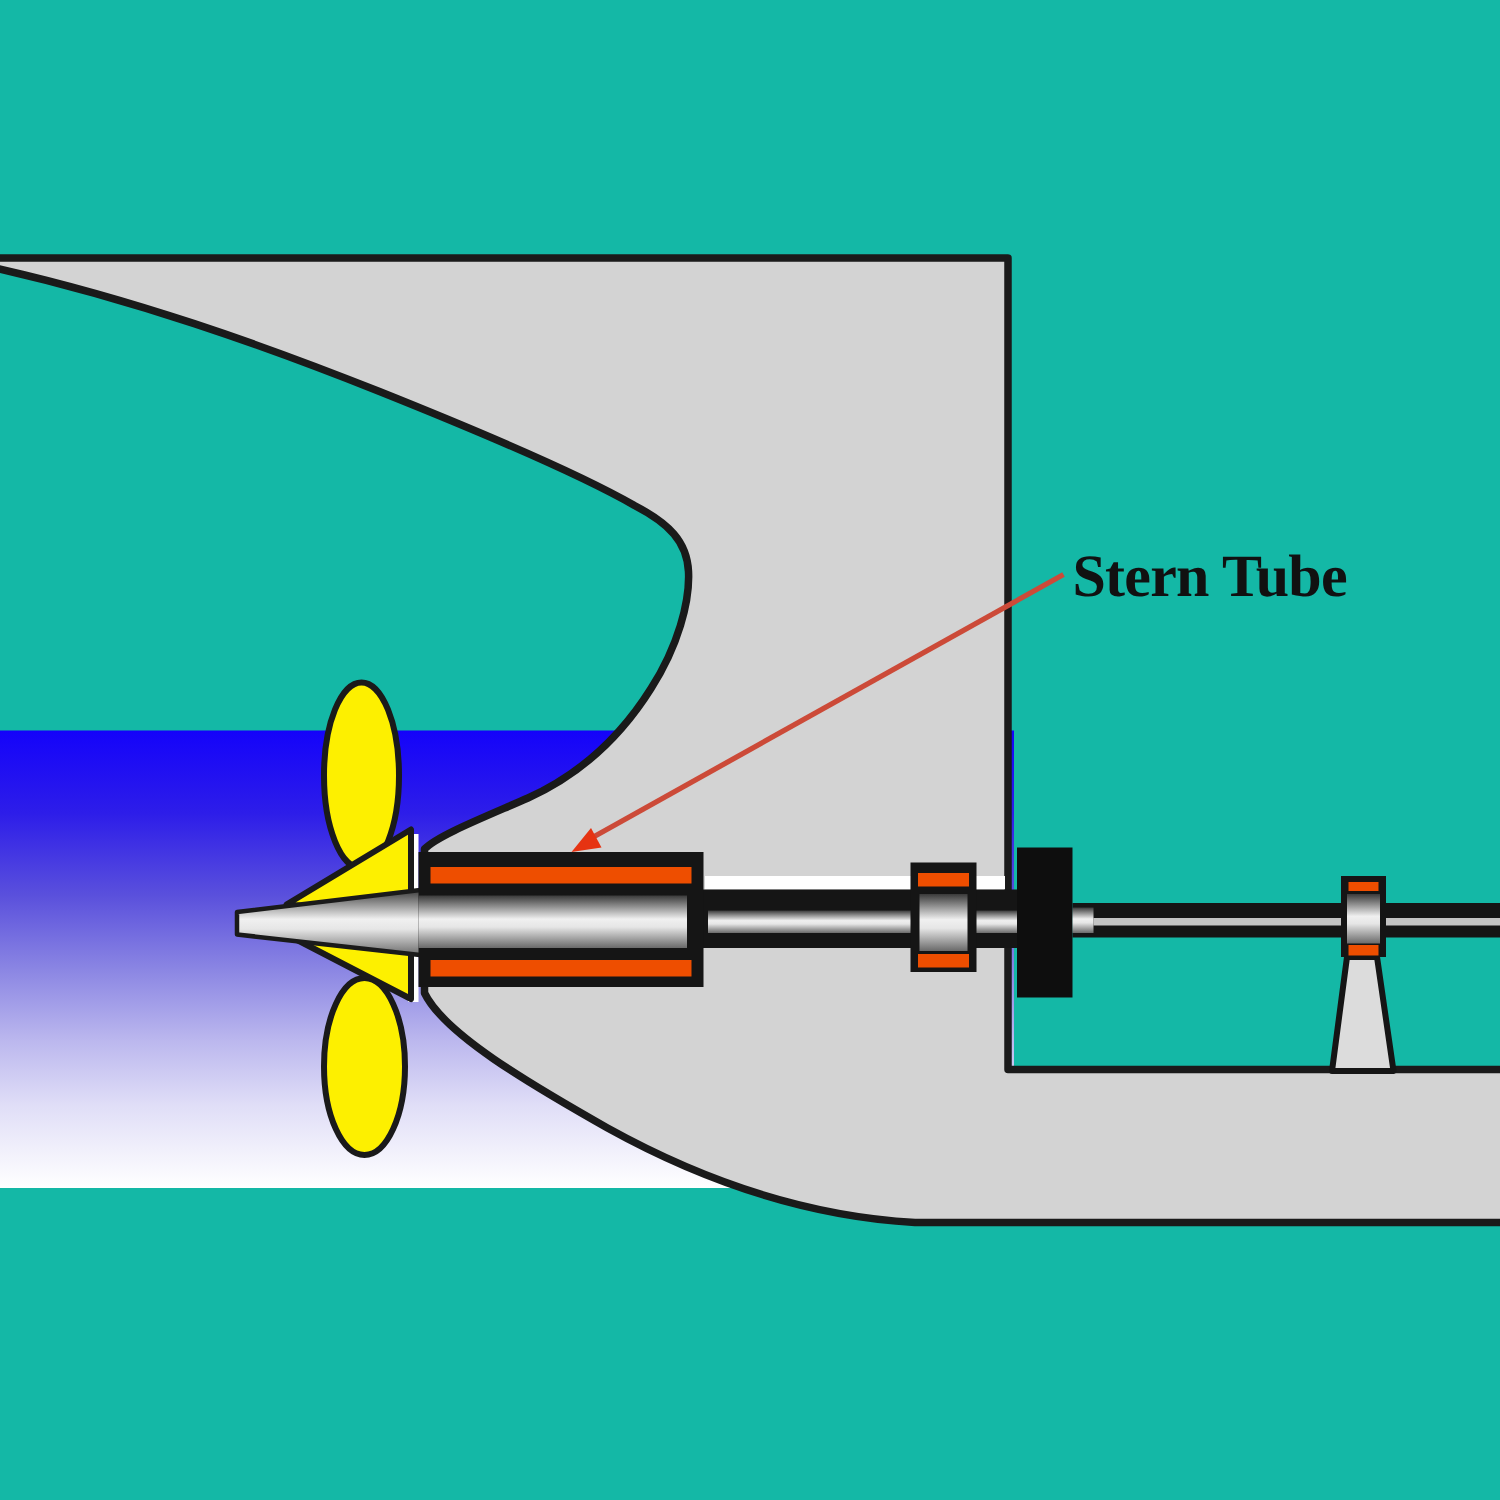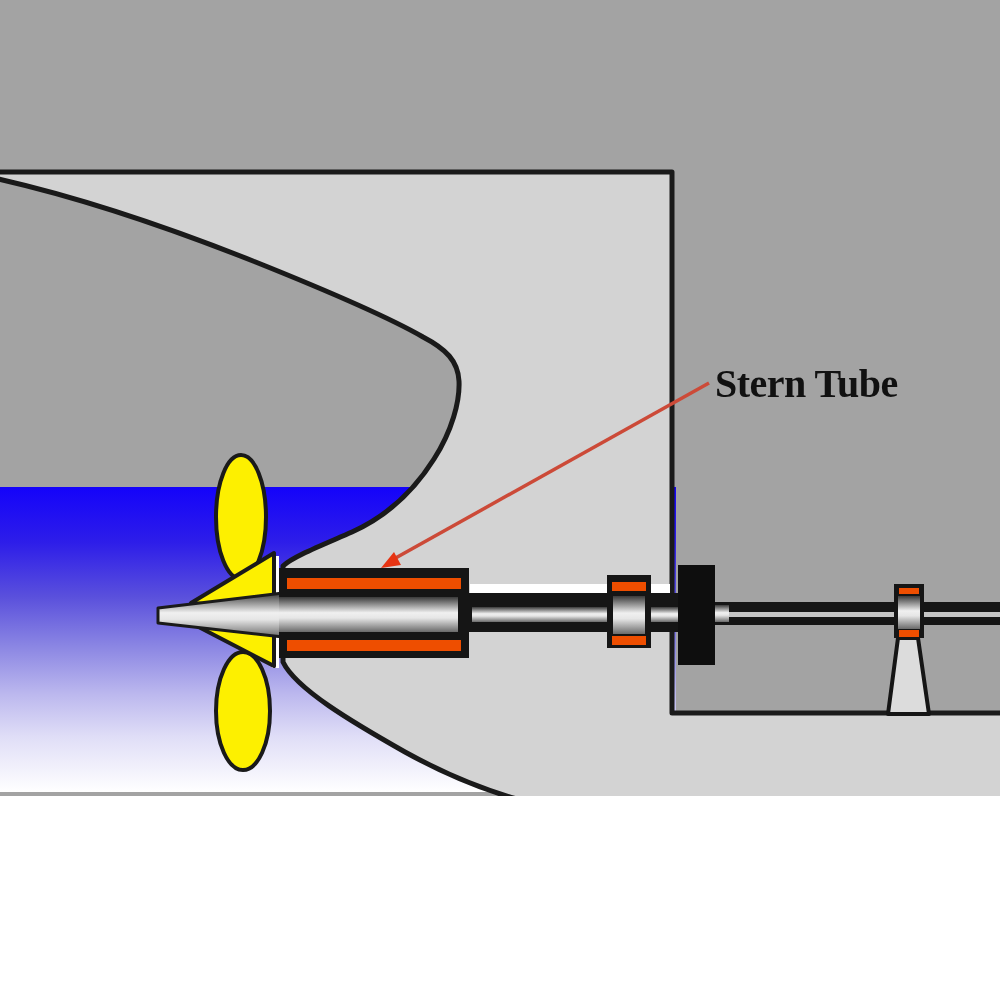--- a/index.html
+++ b/index.html
@@ -6,22 +6,22 @@
     margin: 0;
     padding: 0;
     background: #ffffff;
     width: 1000px;
     height: 1000px;
     font-family: "Liberation Serif", "DejaVu Serif", serif;
   }
   .canvas {
     position: relative;
     width: 1000px;
-    height: 796px;
-    background: #a3a3a3;
+    height: 1000px;
+    background: #14b8a6;
     overflow: hidden;
   }
   svg { display: block; }
   .label-text {
     font-family: "Liberation Serif", "DejaVu Serif", serif;
     font-weight: bold;
     font-size: 40px;
     letter-spacing: -0.5px;
     fill: var(--label, #111111);
   }

